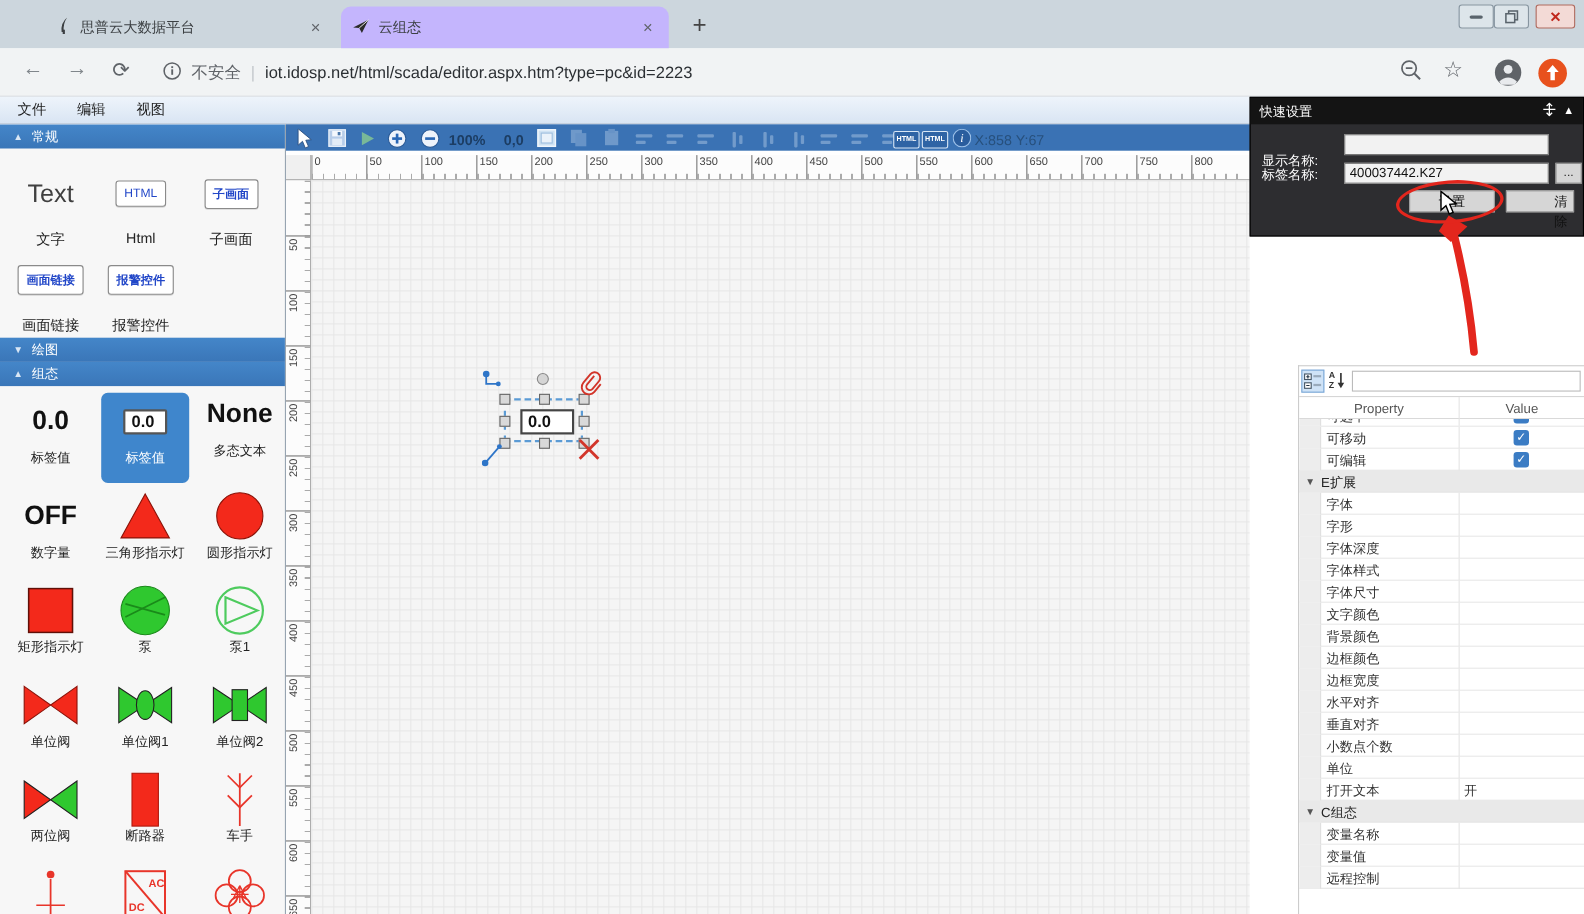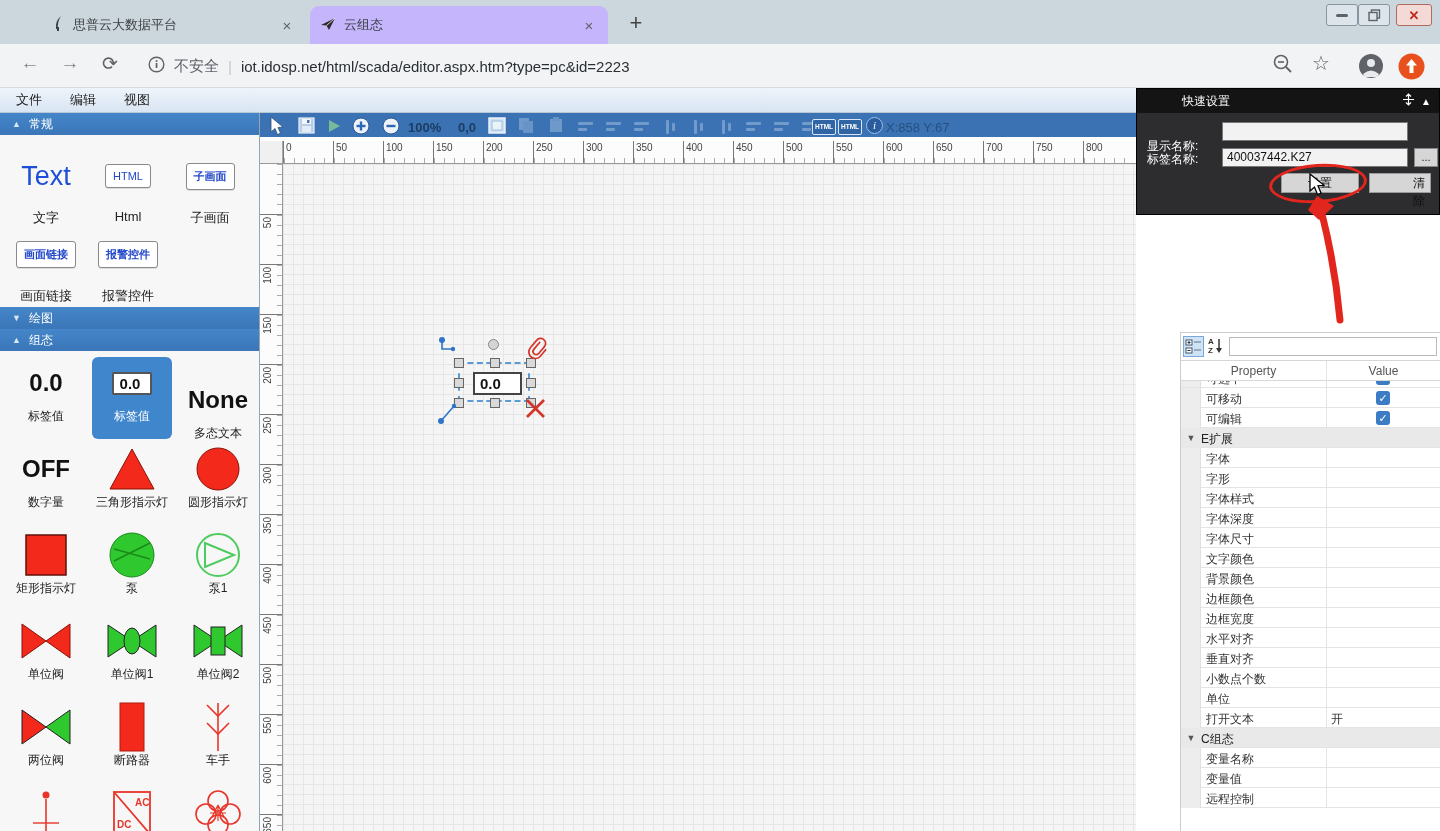--- a/index.html
+++ b/index.html
@@ -40,21 +40,21 @@
   #palette { position:absolute; left:0; top:113px; width:260px; height:718px; background:#f7f7f7;
     border-right:1px solid #97a4b1; overflow:hidden; }
   .sec-head { position:absolute; left:0; width:260px; height:22px;
     background:linear-gradient(#4486c9,#3a76b8); color:#fff; font-size:12px;
     display:flex; align-items:center; gap:8px; padding-left:12px; }
   .sec-head .tri { font-size:9px; color:#d9e7f5; }
   #sec-body-general { position:absolute; left:0; top:22px; width:260px; height:172px; }
   .gen-item { position:absolute; width:84px; text-align:center; }
   .gen-prev { height:46px; display:flex; align-items:center; justify-content:center; }
   .gen-label { font-size:13px; color:#222; margin-top:10px; }
-  .prev-plain { font-size:27px; color:#1d4ed8; }
+  .prev-plain { font-size:23px; color:#404040; }
   .btn-prev { background:#fff; border:1px solid #8a8a8a; border-radius:3px; color:#2247c8;
     font-size:11px; padding:5px 7px; box-shadow:0 1px 0 #ddd; }
   .btn-prev.bold { font-weight:bold; }
   #scada-grid { position:absolute; left:0; top:238px; width:260px; }
   .scada-item { position:absolute; width:80px; height:82px; text-align:center; border-radius:6px; }
   .scada-prev { height:52px; display:flex; align-items:center; justify-content:center; }
   .scada-label { font-size:12px; color:#222; line-height:14px; padding:0 2px; }
   .scada-item.selected { background:#3f86cc; }
   .scada-item.selected .scada-label { color:#fff; }
   .prev-big { font-size:24px; font-weight:bold; color:#111; }
@@ -100,21 +100,21 @@
   #rotate-handle { position:absolute; left:205px; top:175px; width:11px; height:11px; border-radius:50%;
     background:#d5d5d5; border:1px solid #888; }
   #val-box { position:absolute; left:190px; top:208px; width:49px; height:23px; background:#fff;
     border:2px solid #444; font-size:15px; font-weight:bold; color:#111; padding-left:5px; line-height:19px; }
 
   
   #quick-panel { position:absolute; left:1136px; top:88px; width:304px; height:127px; background:#2d2d30;
     border:1px solid #000; z-index:20; }
   #qp-head { height:24px; background:#141414; color:#fff; font-size:12px; display:flex; align-items:center;
     padding:0 8px; gap:6px; }
-  #qp-head .t { flex:1;margin-left:37px; }
+  #qp-head .t { flex:1; }
   .qp-label { position:absolute; color:#fff; font-size:12px; }
   .qp-input { position:absolute; left:85px; width:186px; height:19px; background:#f2f2f2;
     border:1px solid #777; font-size:12px; color:#111; padding:1px 4px; }
   #qp-more { position:absolute; left:277px; width:24px; height:19px; background:#d6d6d6; border:1px solid #888;
     font-size:11px; text-align:center; line-height:17px; color:#222; }
   .qp-btn { position:absolute; top:84px; height:20px; background:#d6d6d6; border:1px solid #9a9a9a;
     font-size:12px; color:#111; text-align:center; line-height:18px; }
   #qp-set { left:144px; width:78px; }
   #qp-clear { left:232px; width:62px;padding-left:38px; }
 
@@ -375,21 +375,21 @@
           <span class="prev-big">0.0</span>
         </div>
         <div class="scada-label">标签值</div>
       </div>
       <div class="scada-item selected" style="left: 92px; top: 6px;">
         <div class="scada-prev">
           <span class="boxed-val">0.0</span>
         </div>
         <div class="scada-label">标签值</div>
       </div>
-      <div class="scada-item" style="left: 178px; top: 23px;">
+      <div class="scada-item" style="left: 178px; top: 0;">
         <div class="scada-prev">
           <span class="prev-big">None</span>
         </div>
         <div class="scada-label">多态文本</div>
       </div>
       <div class="scada-item" style="left: 6px; top: 92px;">
         <div class="scada-prev">
           <span class="prev-big">OFF</span>
         </div>
         <div class="scada-label">数字量</div>
@@ -703,27 +703,27 @@
         <span class="pg-value"></span>
       </div>
       <div class="pg-row">
         <div class="pg-gutter"></div>
         <span class="pg-label">字形</span>
         <span class="pg-colline"></span>
         <span class="pg-value"></span>
       </div>
       <div class="pg-row">
         <div class="pg-gutter"></div>
+        <span class="pg-label">字体深度</span>
+        <span class="pg-colline"></span>
+        <span class="pg-value"></span>
+      </div>
+      <div class="pg-row">
+        <div class="pg-gutter"></div>
         <span class="pg-label">字体样式</span>
-        <span class="pg-colline"></span>
-        <span class="pg-value"></span>
-      </div>
-      <div class="pg-row">
-        <div class="pg-gutter"></div>
-        <span class="pg-label">字体深度</span>
         <span class="pg-colline"></span>
         <span class="pg-value"></span>
       </div>
       <div class="pg-row">
         <div class="pg-gutter"></div>
         <span class="pg-label">字体尺寸</span>
         <span class="pg-colline"></span>
         <span class="pg-value"></span>
       </div>
       <div class="pg-row">

